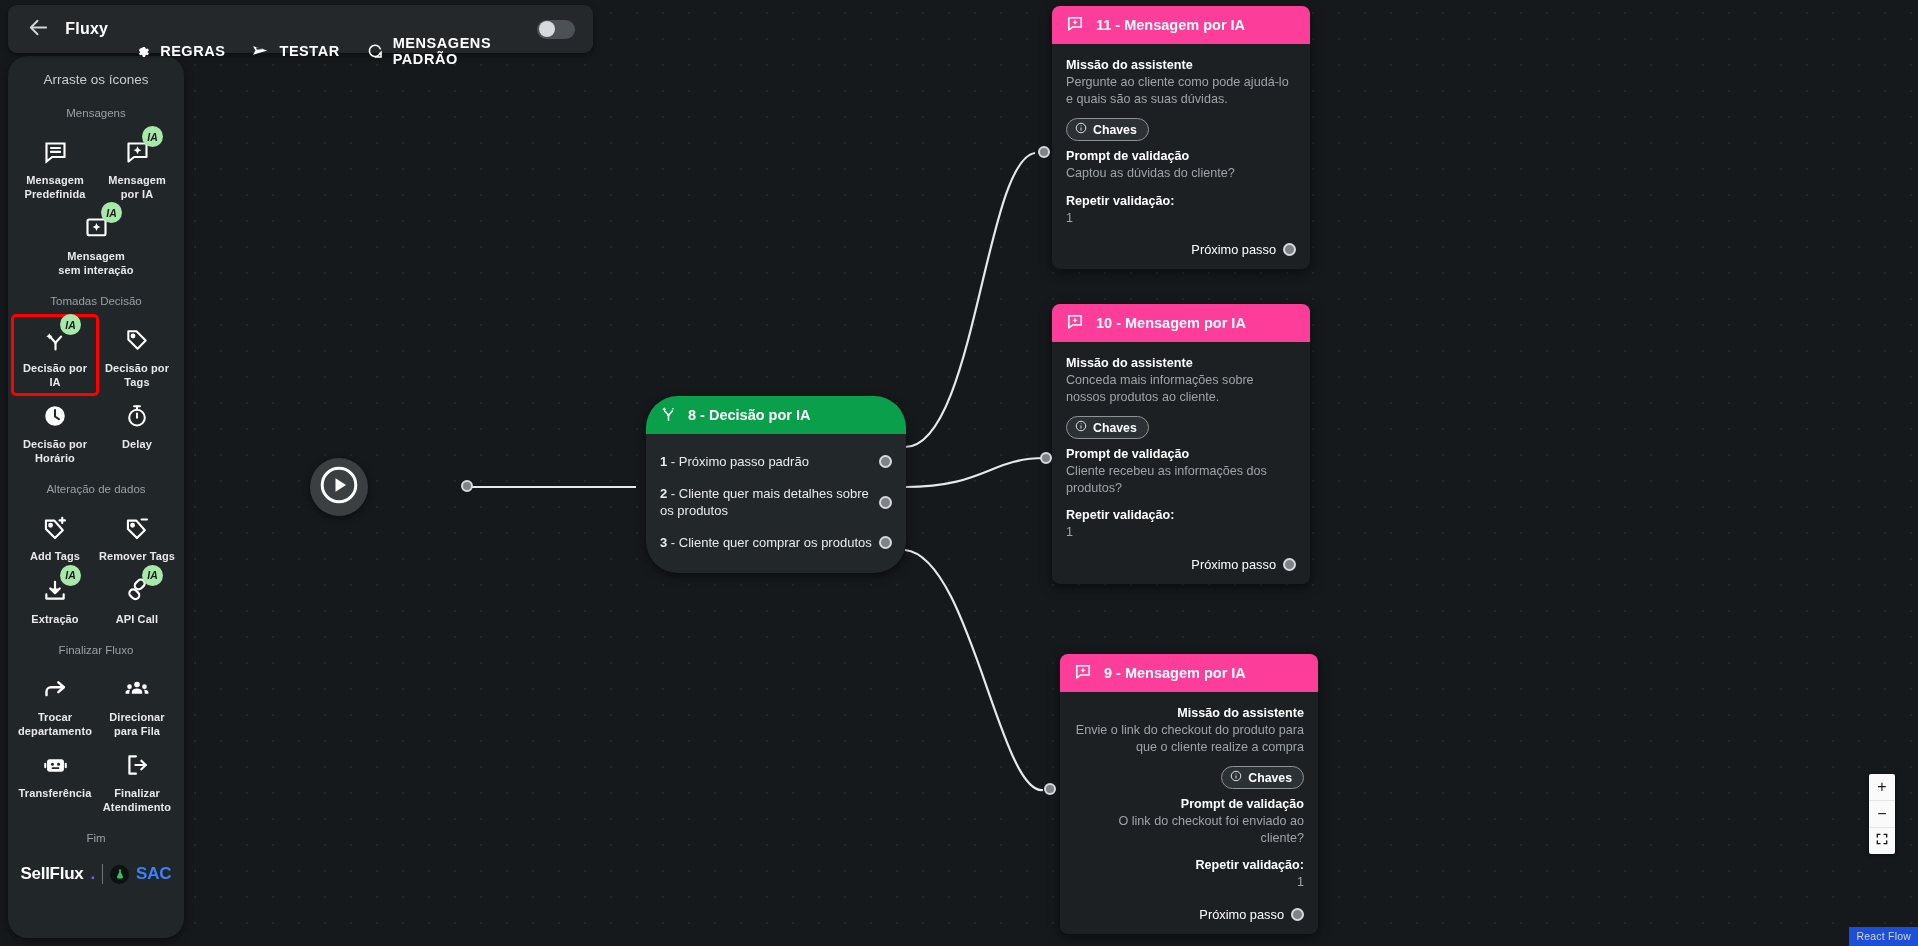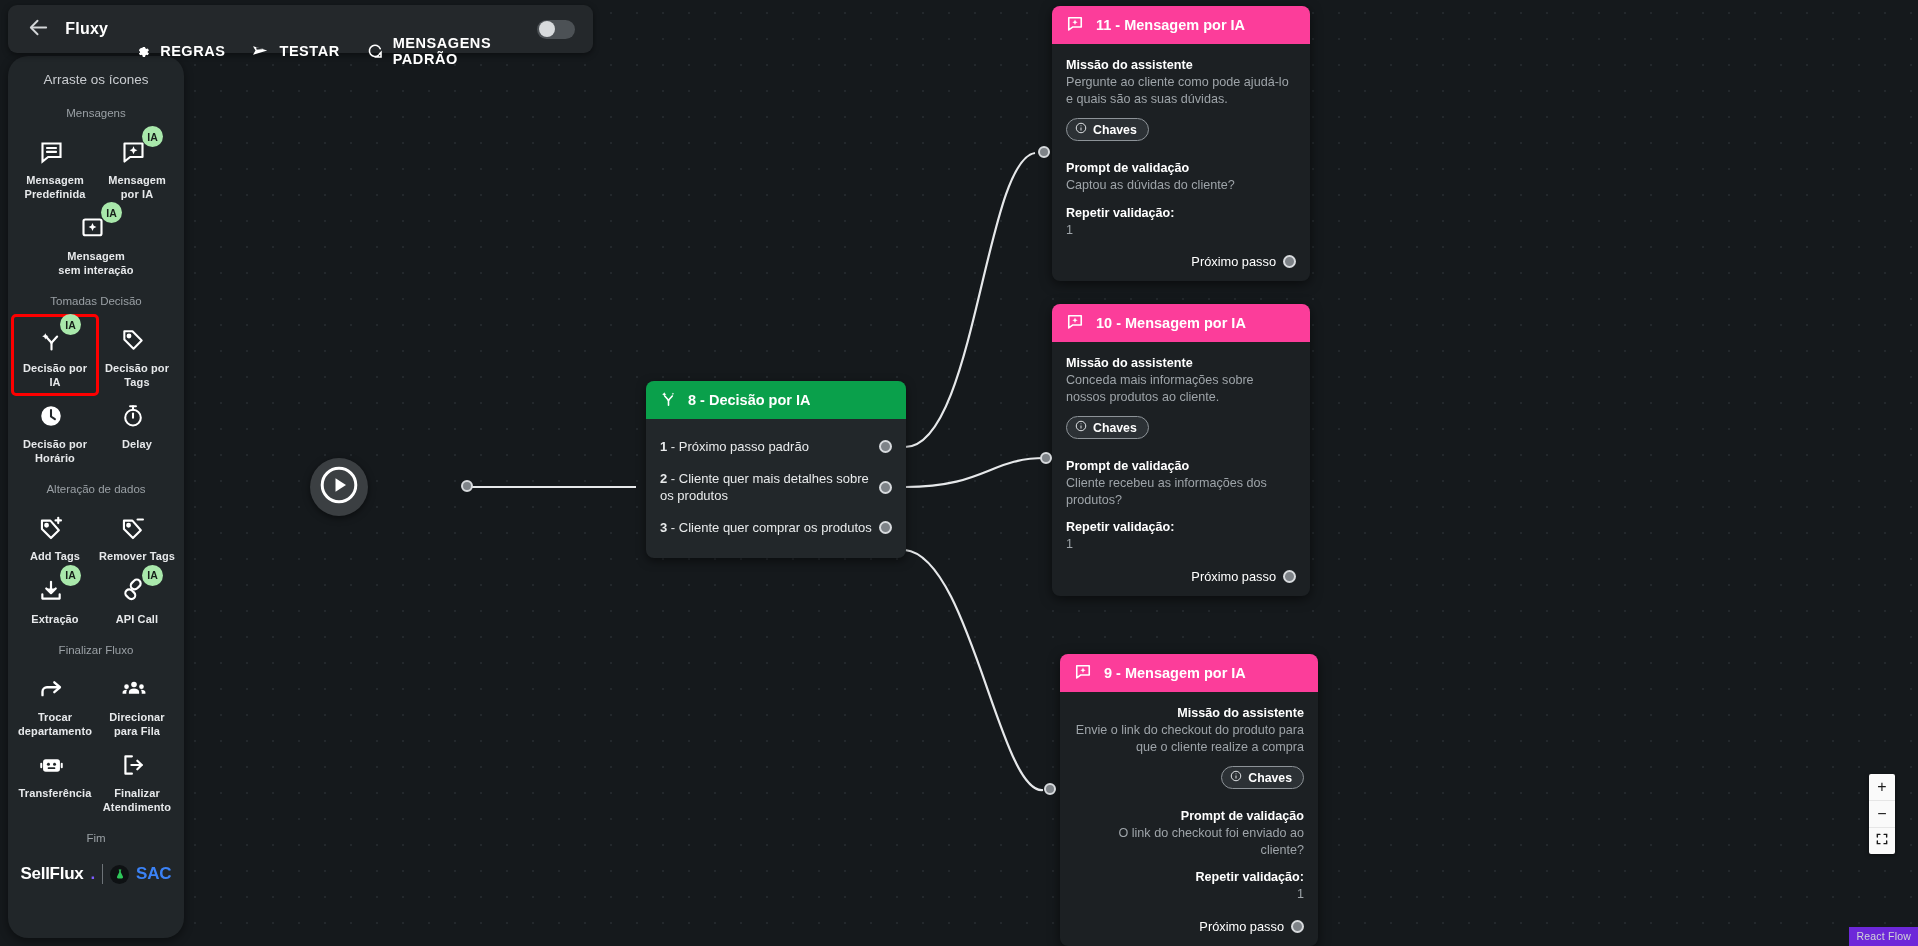--- a/index.html
+++ b/index.html
@@ -71,21 +71,21 @@
   }
   .sect .line { flex:1; height:1px; background:#3a4044; }
   .sect .lbl { color:#9aa0a5; font-size:11.5px; white-space:nowrap; }
 
   .grid { display:flex; flex-wrap: wrap; justify-content:center; }
   .tile {
     width: 82px; padding: 6px 2px 4px;
     display:flex; flex-direction:column; align-items:center;
     cursor: grab; position: relative;
   }
-  .tile .ic { position:relative; width:34px; height:34px; display:flex; align-items:center; justify-content:flex-start; color:#fff; }
+  .tile .ic { position:relative; width:34px; height:34px; display:flex; align-items:center; justify-content:center; color:#fff;font-style:italic; }
   .tile .cap {
     margin-top:5px; color:#e7e9eb; font-size:11px; line-height:13.5px;
     text-align:center; font-weight:600; letter-spacing:.1px;
   }
   .ia-badge {
     position:absolute; right:-9px; top:-9px;
     width: 21px; height: 21px; border-radius:50%;
     background:#a9e8ab; color:#17201a;
     font-size:10.5px; font-weight:700;
     display:flex; align-items:center; justify-content:center;
@@ -138,21 +138,21 @@
     background:#fc3d9a; height: 38px;
     display:flex; align-items:center; gap:11px; padding:0 13px;
     color:#fff; font-weight:700; font-size:14.5px;
   }
   .mnode .body { padding: 14px 14px 12px; }
   .f-label { color:#fff; font-weight:700; font-size:12.6px; margin-bottom: 2px; }
   .f-value { color:#9ea4a9; font-size:12.6px; line-height:16.5px; }
   .chaves {
     display:inline-flex; align-items:center; gap:6px;
     border:1px solid #8d9398; border-radius: 12px;
-    padding: 3px 11px 3px 8px; margin: 11px 0 20px;
+    padding: 3px 11px 3px 8px; margin: 11px 0 8px;
     color:#fff; font-weight:700; font-size:12.3px;
     background: #2c3135; cursor:pointer;
   }
   .gap { height: 12px; }
   .next-row {
     display:flex; align-items:center; justify-content:flex-end; gap:7px;
     margin-top: 16px; color:#fff; font-size:12.8px;
   }
   .handle {
     width: 13px; height:13px; border-radius:50%;
@@ -168,21 +168,21 @@
     box-shadow: 0 1px 4px rgba(0,0,0,.5);
   }
   .zoomctl button {
     all:unset; height: 26px; display:flex; align-items:center; justify-content:center;
     color:#1a1a1a; cursor:pointer; border-bottom:1px solid #e6e6e6;
   }
   .zoomctl button:last-child { border-bottom: none; }
 
   .attrib {
     position:absolute; right: 0px; bottom: 0px;
-    background:#6d28d9; color:#d2d5d8;
+    background:#1d4ed8; color:#d2d5d8;
     font-size: 10.5px; padding: 3px 7px 4px;
     z-index: 25; letter-spacing:.2px;
   }
 
   svg.edges { position:absolute; inset:0; width:1918px; height:946px; z-index: 8; pointer-events:none; }
 </style>
 </head>
 <body>
 
 <div id="root">
@@ -456,21 +456,21 @@
   <div class="start-node">
     <span>
       <svg width="42" height="42" viewBox="0 0 24 24">
           <circle cx="12" cy="12" r="9.6" fill="none" stroke="#fff" stroke-width="1.7"></circle>
           <path d="M10 8.2l6 3.8-6 3.8z" fill="#fff"></path>
         </svg>
     </span>
   </div>
   <div style="position:absolute;left:461px;top:480px;z-index:14;" class="handle sm"></div>
 
-  <div class="node dnode" style="left:646px;top:381px;">
+  <div class="node dnode" style="left:646px;top:396px;border-radius:32px;">
     <div class="head">
       <span>
         <svg width="19" height="19" viewBox="0 0 24 24" fill="none" stroke="#fff" stroke-width="2" stroke-linecap="round" stroke-linejoin="round">
             <path d="M12 20.5v-6.2"></path>
             <path d="M12 14.3L7.2 8.8"></path>
             <path d="M12 14.3l4.8-5.5"></path>
             <path d="M6.6 4l.85 1.8 1.8.85-1.8.85L6.6 9.3l-.85-1.8-1.8-.85 1.8-.85z" fill="#fff" stroke="none"></path>
             <path d="M17.6 4.6l.5 1.05 1.05.5-1.05.5-.5 1.05-.5-1.05-1.05-.5 1.05-.5z" fill="#fff" stroke="none"></path>
           </svg>
       </span>

